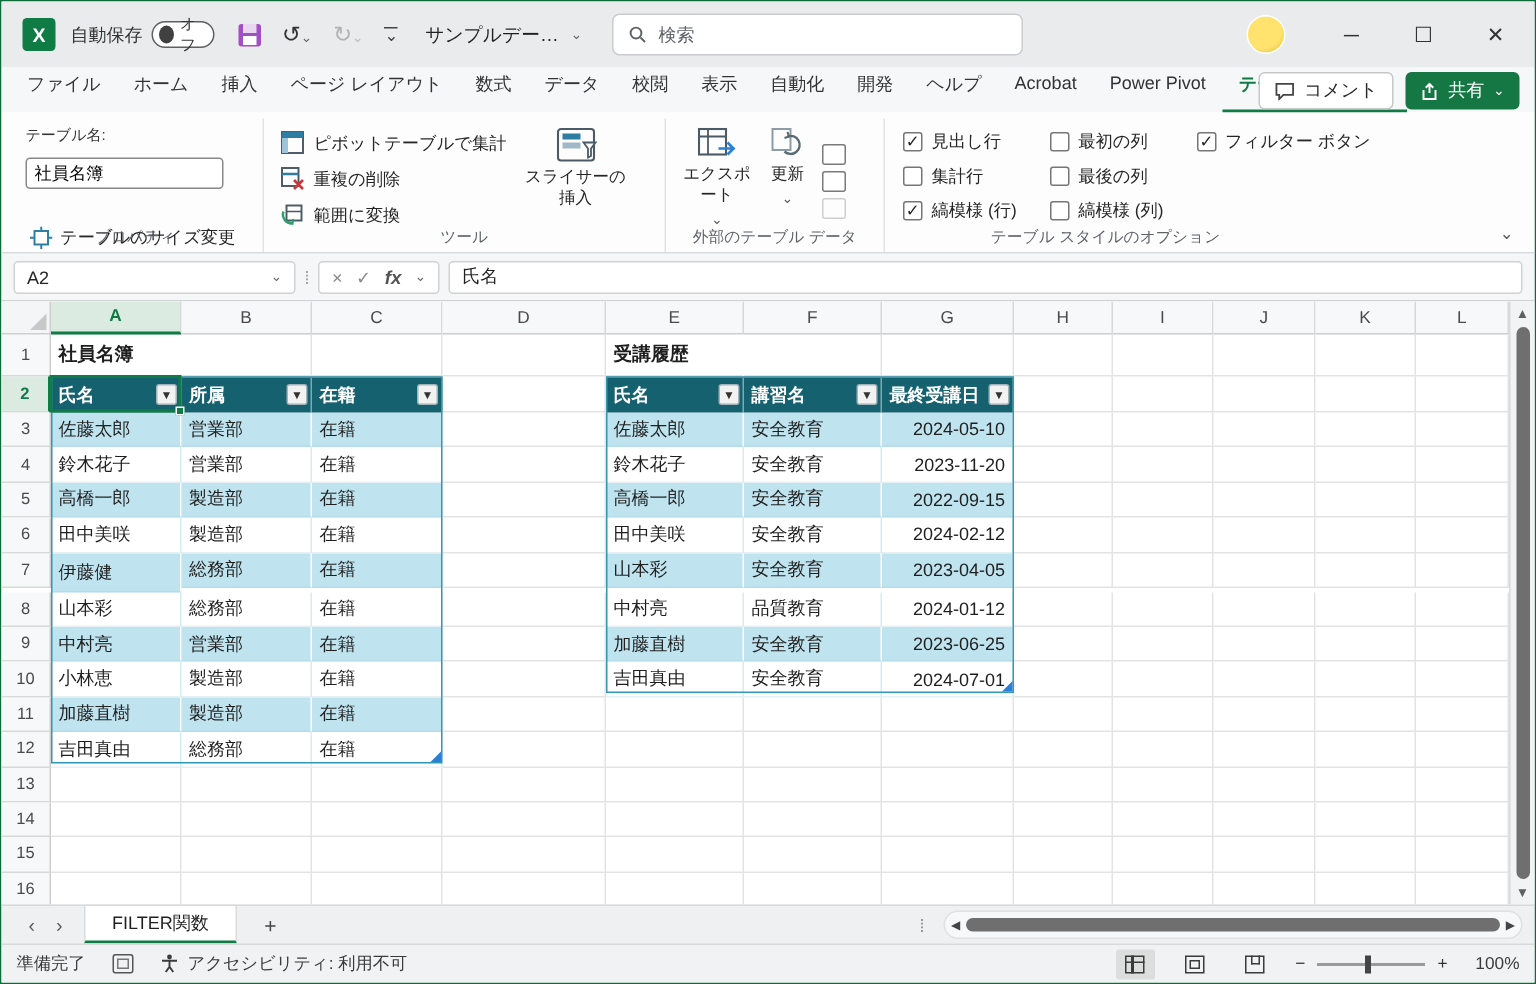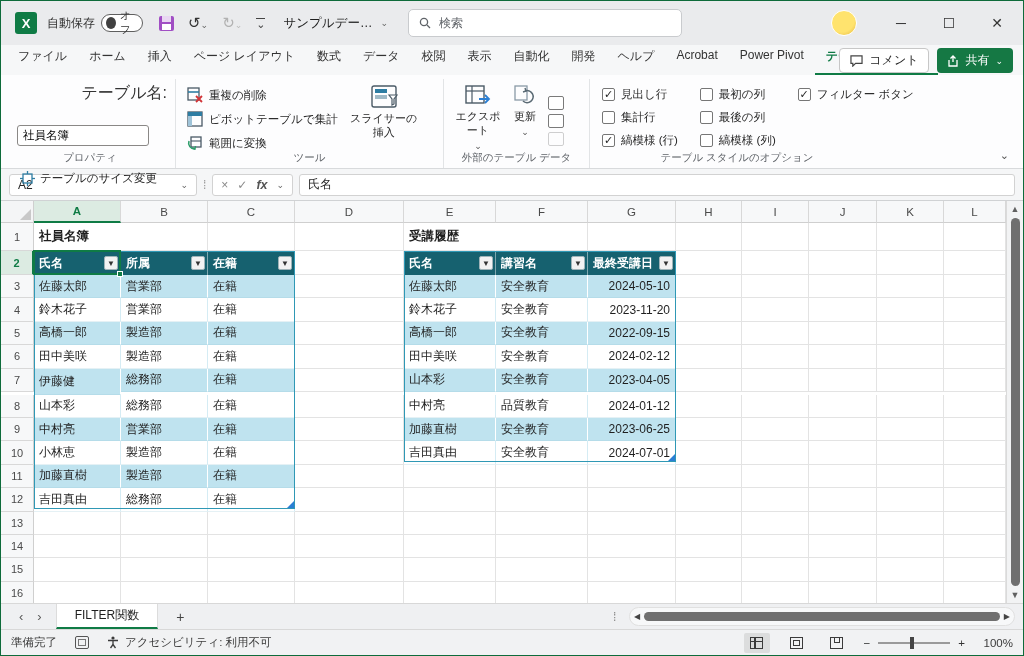--- a/index.html
+++ b/index.html
@@ -36,21 +36,21 @@
   .comment-btn { border:1px solid #c7c7c7; background:#fff; border-radius:4px; padding:3px 10px; display:flex; align-items:center; gap:6px; font-size:12px; }
   .share-btn { background:#157844; color:#fff; border-radius:4px; padding:4px 10px; display:flex; align-items:center; gap:6px; font-size:12px; }
 
   
   .ribbon { height:94px; background:#fdfdfe; border-bottom:1px solid #d8dadc; display:flex; flex:0 0 auto; padding:4px 4px 0 4px; position:relative; }
   .rgroup { display:flex; flex-direction:column; position:relative; padding:2px 8px 0; }
   .rgroup + .rgroup { border-left:1px solid #e2e4e6; }
   .rgroup-label { position:absolute; bottom:3px; left:0; right:0; text-align:center; font-size:10.5px; color:#5f6368; white-space:nowrap; }
   .rgroup-body { flex:1; display:flex; }
   .small-stack { display:flex; flex-direction:column; gap:3px; }
-  .tname-label { font-size:16px; color:#333; margin:2px 0 21px;text-align:right; }
+  .tname-label { font-size:10px; color:#333; margin:2px 0 8px; }
   .tname-input { width:132px; height:21px; border:1px solid #8a8886; border-radius:3px; font-size:11.5px; padding:0 5px; font-family:inherit; }
   .sbtn { display:flex; align-items:center; gap:5px; font-size:11.5px; color:#262626; padding:2px 3px; white-space:nowrap; }
   .bigbtn { width:74px; display:flex; flex-direction:column; align-items:center; justify-content:flex-start; gap:3px; font-size:11px; text-align:center; color:#262626; padding-top:4px; line-height:1.25; }
   .bigbtn .chev { font-size:9px; color:#555; }
   .icon16 { width:17px; height:17px; position:relative; flex:0 0 auto; }
   .mini-icons { display:flex; flex-direction:column; gap:4px; justify-content:center; padding:4px 2px 12px; }
   .mini { width:16px; height:14px; border:1px solid #7a7a7a; border-radius:2px; background:#fff; position:relative; }
   .mini.dis { opacity:.35; }
   .cb-cols { display:flex; gap:22px; padding:6px 4px 0; }
   .cbcol { display:flex; flex-direction:column; gap:8px; }
@@ -216,36 +216,36 @@
       </div>
       <div class="rgroup-label">プロパティ</div>
     </div>
 
     <div class="rgroup" style="width:268px">
       <div class="rgroup-body">
         <div class="small-stack" style="padding-top:4px">
             <div class="sbtn">
               <span class="icon16">
                 <svg width="16" height="16" viewBox="0 0 16 16">
+                  <rect x="1" y="1" width="14" height="14" fill="none" stroke="#4a5a66" stroke-width="1.3"></rect>
+                  <rect x="1" y="1" width="14" height="4" fill="#2e7da3"></rect>
+                  <rect x="1" y="5" width="4" height="10" fill="#9fc3d8"></rect>
+                </svg>
+              </span>
+              <span>ピボットテーブルで集計</span>
+            </div>
+            <div class="sbtn">
+              <span class="icon16">
+                <svg width="16" height="16" viewBox="0 0 16 16">
                   <rect x="1" y="1" width="11" height="12" fill="none" stroke="#4a5a66" stroke-width="1.3"></rect>
                   <line x1="1" y1="5" x2="12" y2="5" stroke="#2e7da3" stroke-width="1.6"></line>
                   <path d="M9 9l6 6M15 9l-6 6" stroke="#d13438" stroke-width="1.8"></path>
                 </svg>
               </span>
               <span>重複の削除</span>
-            </div>
-            <div class="sbtn">
-              <span class="icon16">
-                <svg width="16" height="16" viewBox="0 0 16 16">
-                  <rect x="1" y="1" width="14" height="14" fill="none" stroke="#4a5a66" stroke-width="1.3"></rect>
-                  <rect x="1" y="1" width="14" height="4" fill="#2e7da3"></rect>
-                  <rect x="1" y="5" width="4" height="10" fill="#9fc3d8"></rect>
-                </svg>
-              </span>
-              <span>ピボットテーブルで集計</span>
             </div>
             <div class="sbtn">
               <span class="icon16">
                 <svg width="16" height="16" viewBox="0 0 16 16">
                   <rect x="4" y="2" width="10" height="10" fill="none" stroke="#4a5a66" stroke-width="1.3"></rect>
                   <line x1="4" y1="6" x2="14" y2="6" stroke="#4a5a66" stroke-width="1.1"></line>
                   <path d="M2 6a6 6 0 0 0 6 8" fill="none" stroke="#2e9e6b" stroke-width="1.6"></path>
                   <path d="M5 13l3 1 .5-3" fill="none" stroke="#2e9e6b" stroke-width="1.4"></path>
                 </svg>
               </span>

